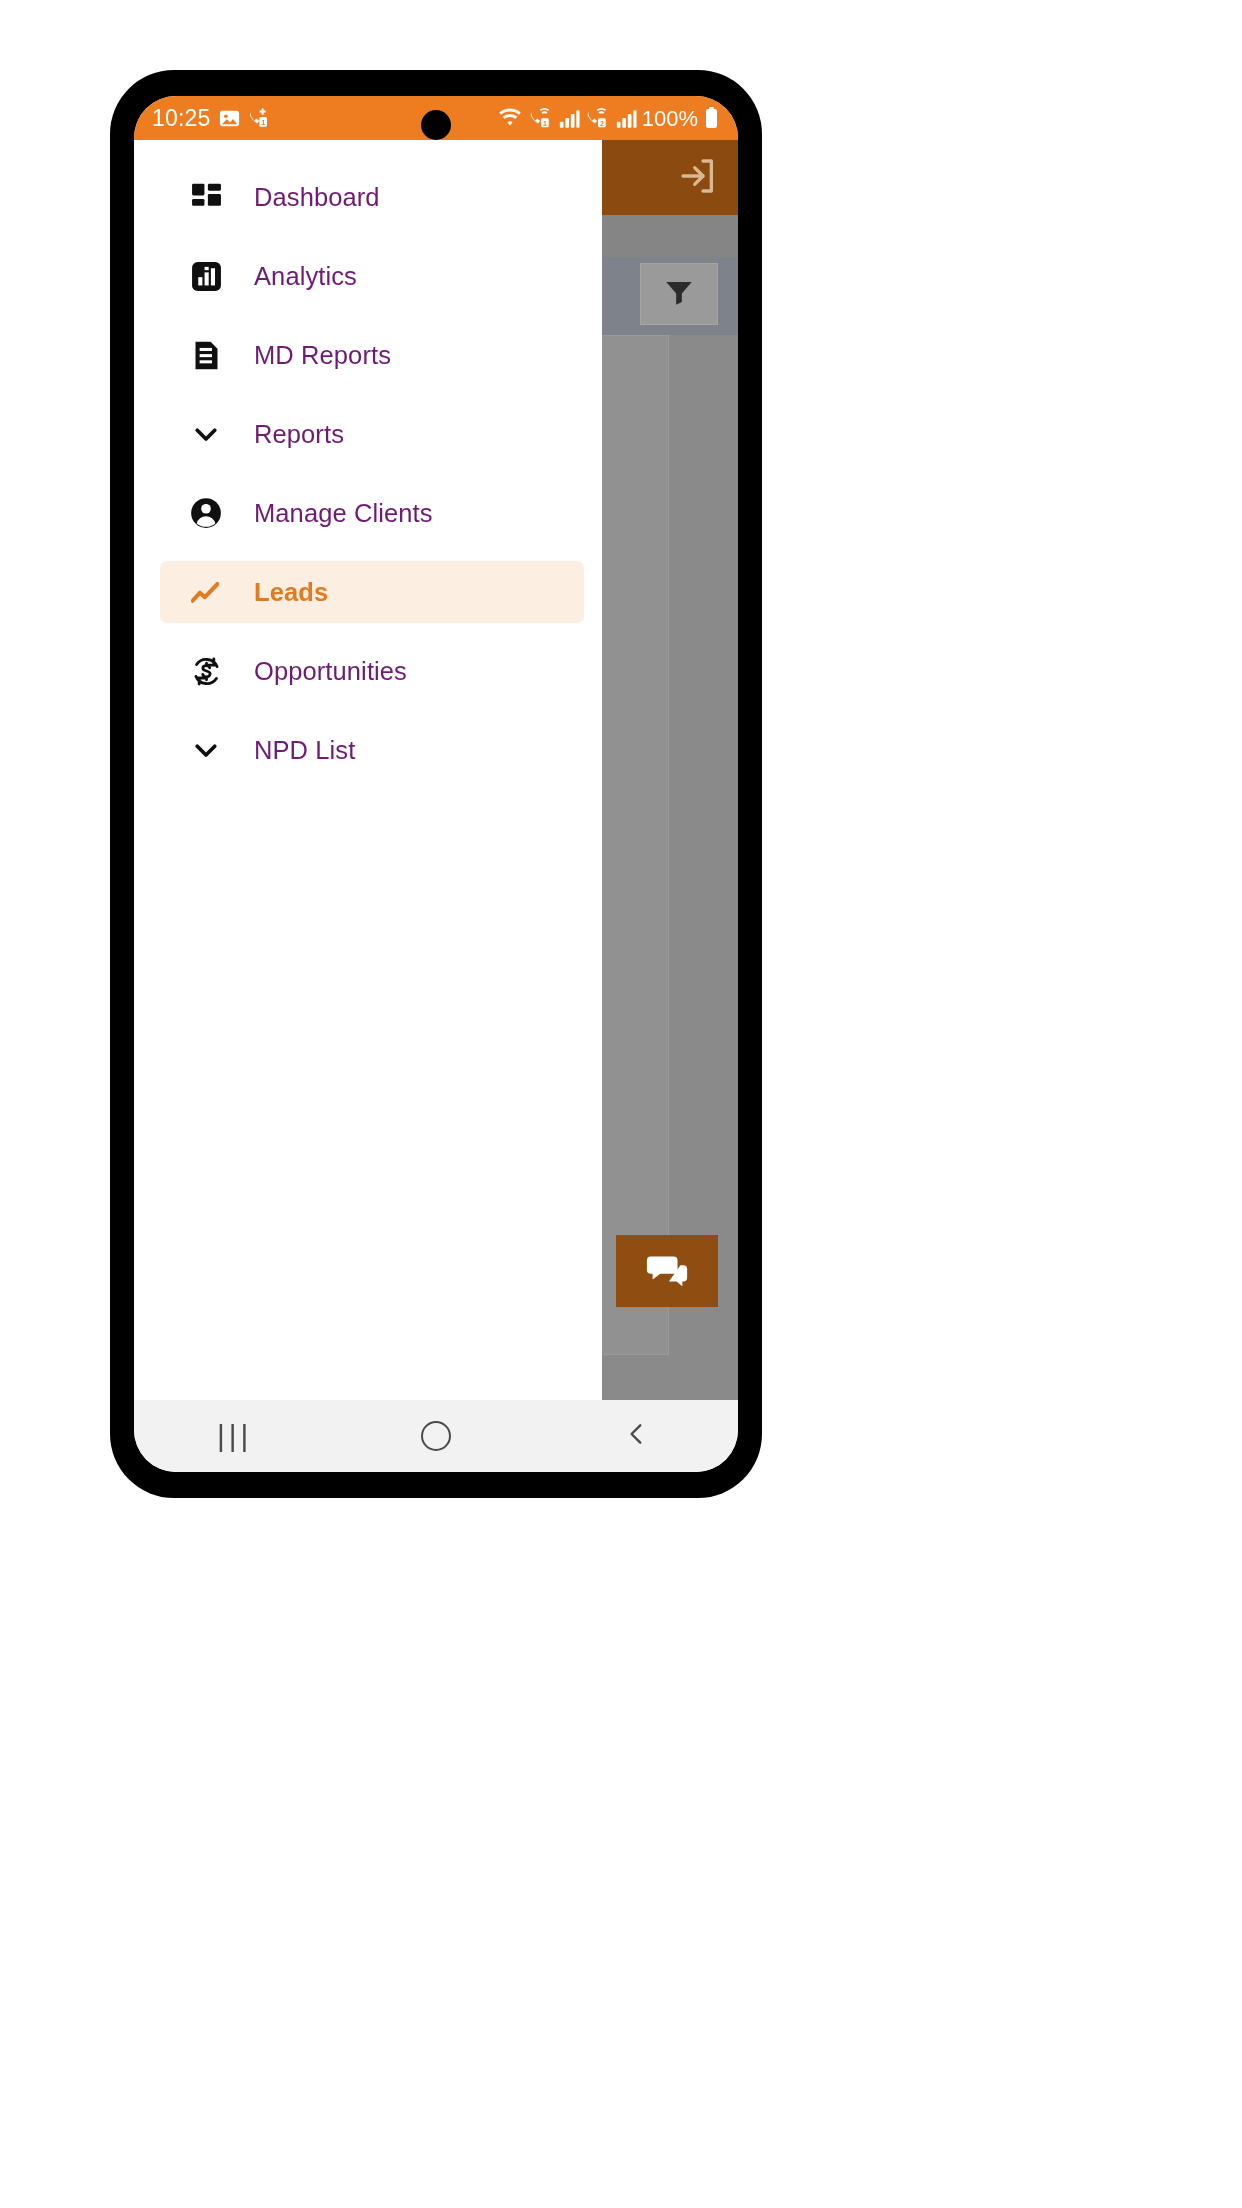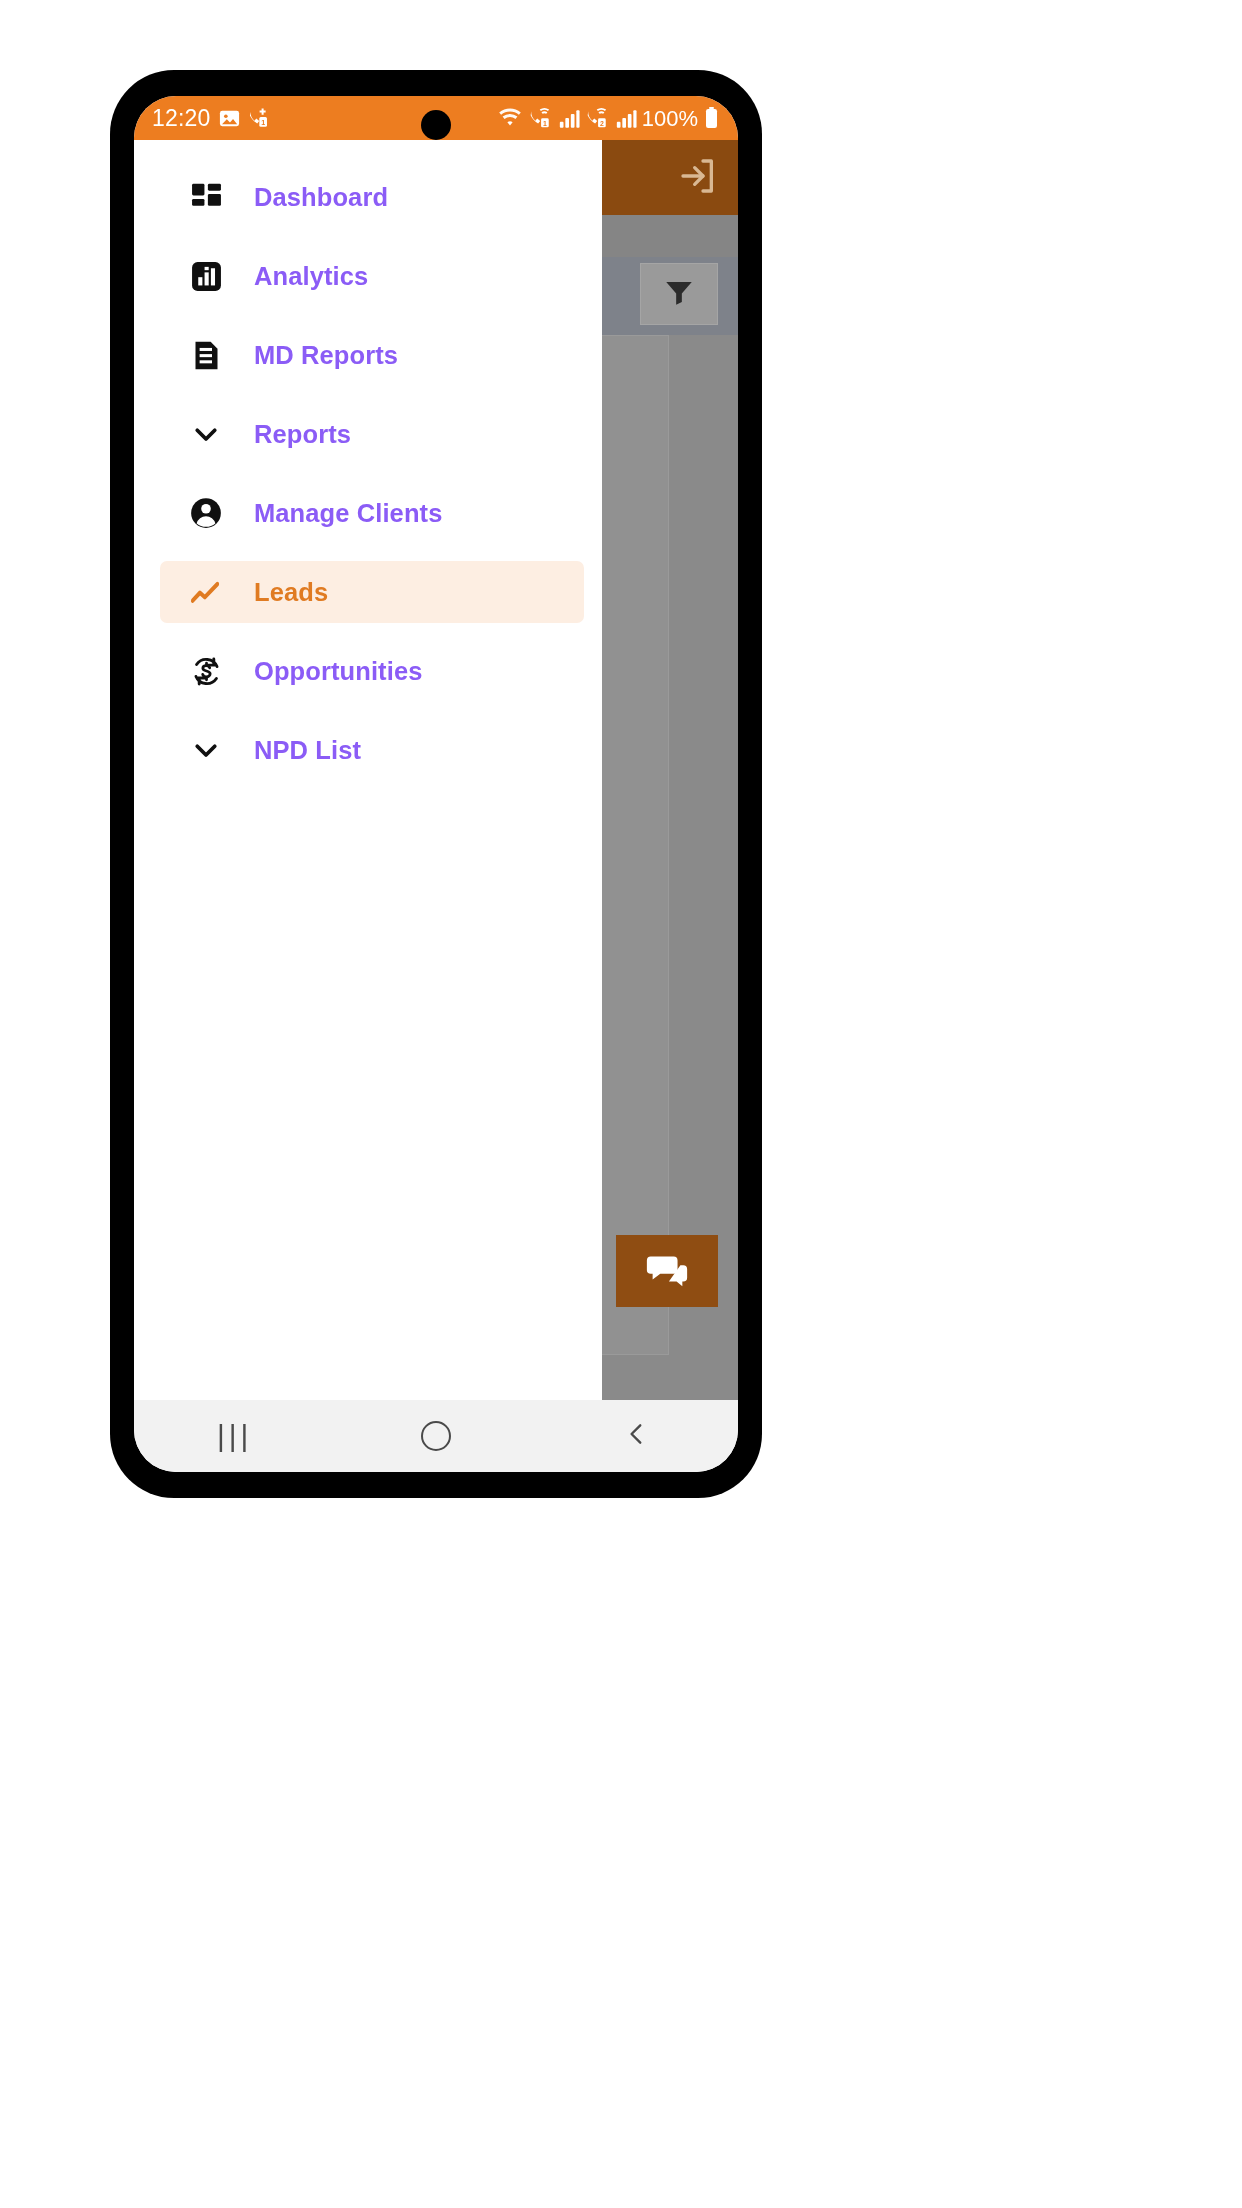--- a/index.html
+++ b/index.html
@@ -123,22 +123,22 @@
     border-radius:7px;
   }
   .nav-item + .nav-item{ margin-top:17px; }
   .nav-icon{
     width:40px; min-width:40px; height:40px;
     display:flex; align-items:center; justify-content:center;
     margin-right:28px;
   }
   .nav-label{
     font-size:25.5px;
-    color:#8b5cf6;
-    font-weight:700;
+    color:#701a75;
+    font-weight:400;
     letter-spacing:.1px;
     white-space:nowrap;
   }
   .nav-item.active{
     background:#FDEEE2;
   }
   .nav-item.active .nav-label{
     color:#E07B22; font-weight:700;
   }
 
@@ -304,21 +304,21 @@
             <path d="M5 9l7 7 7-7"></path>
           </svg>
         </span>
         <span class="nav-label">NPD List</span>
       </div>
 
     </div>
 
     <div id="status-bar">
       <div id="status-left">
-        <span class="status-time">12:20</span>
+        <span class="status-time">10:25</span>
         <span class="sicon">
           <svg width="23" height="23" viewBox="0 0 24 24">
             <rect x="2" y="4" width="20" height="16" rx="2.5" fill="#fff"></rect>
             <circle cx="8.2" cy="9.6" r="1.9" fill="#ED7D20"></circle>
             <path d="M4.2 18l5-5.2 3.3 3.3 3.2-3.6 4.3 5.5z" fill="#ED7D20"></path>
           </svg>
         </span>
         <span class="sicon">
           <svg width="23" height="23" viewBox="0 0 24 24" fill="#fff">
             <path d="M2.6 4.6c-.3 3.6 1.4 7.3 4.1 9.7l2-2.3 3 2.6-2.1 2.5c-2.9-1.5-6.1-4.8-7.6-8.3z"></path>

